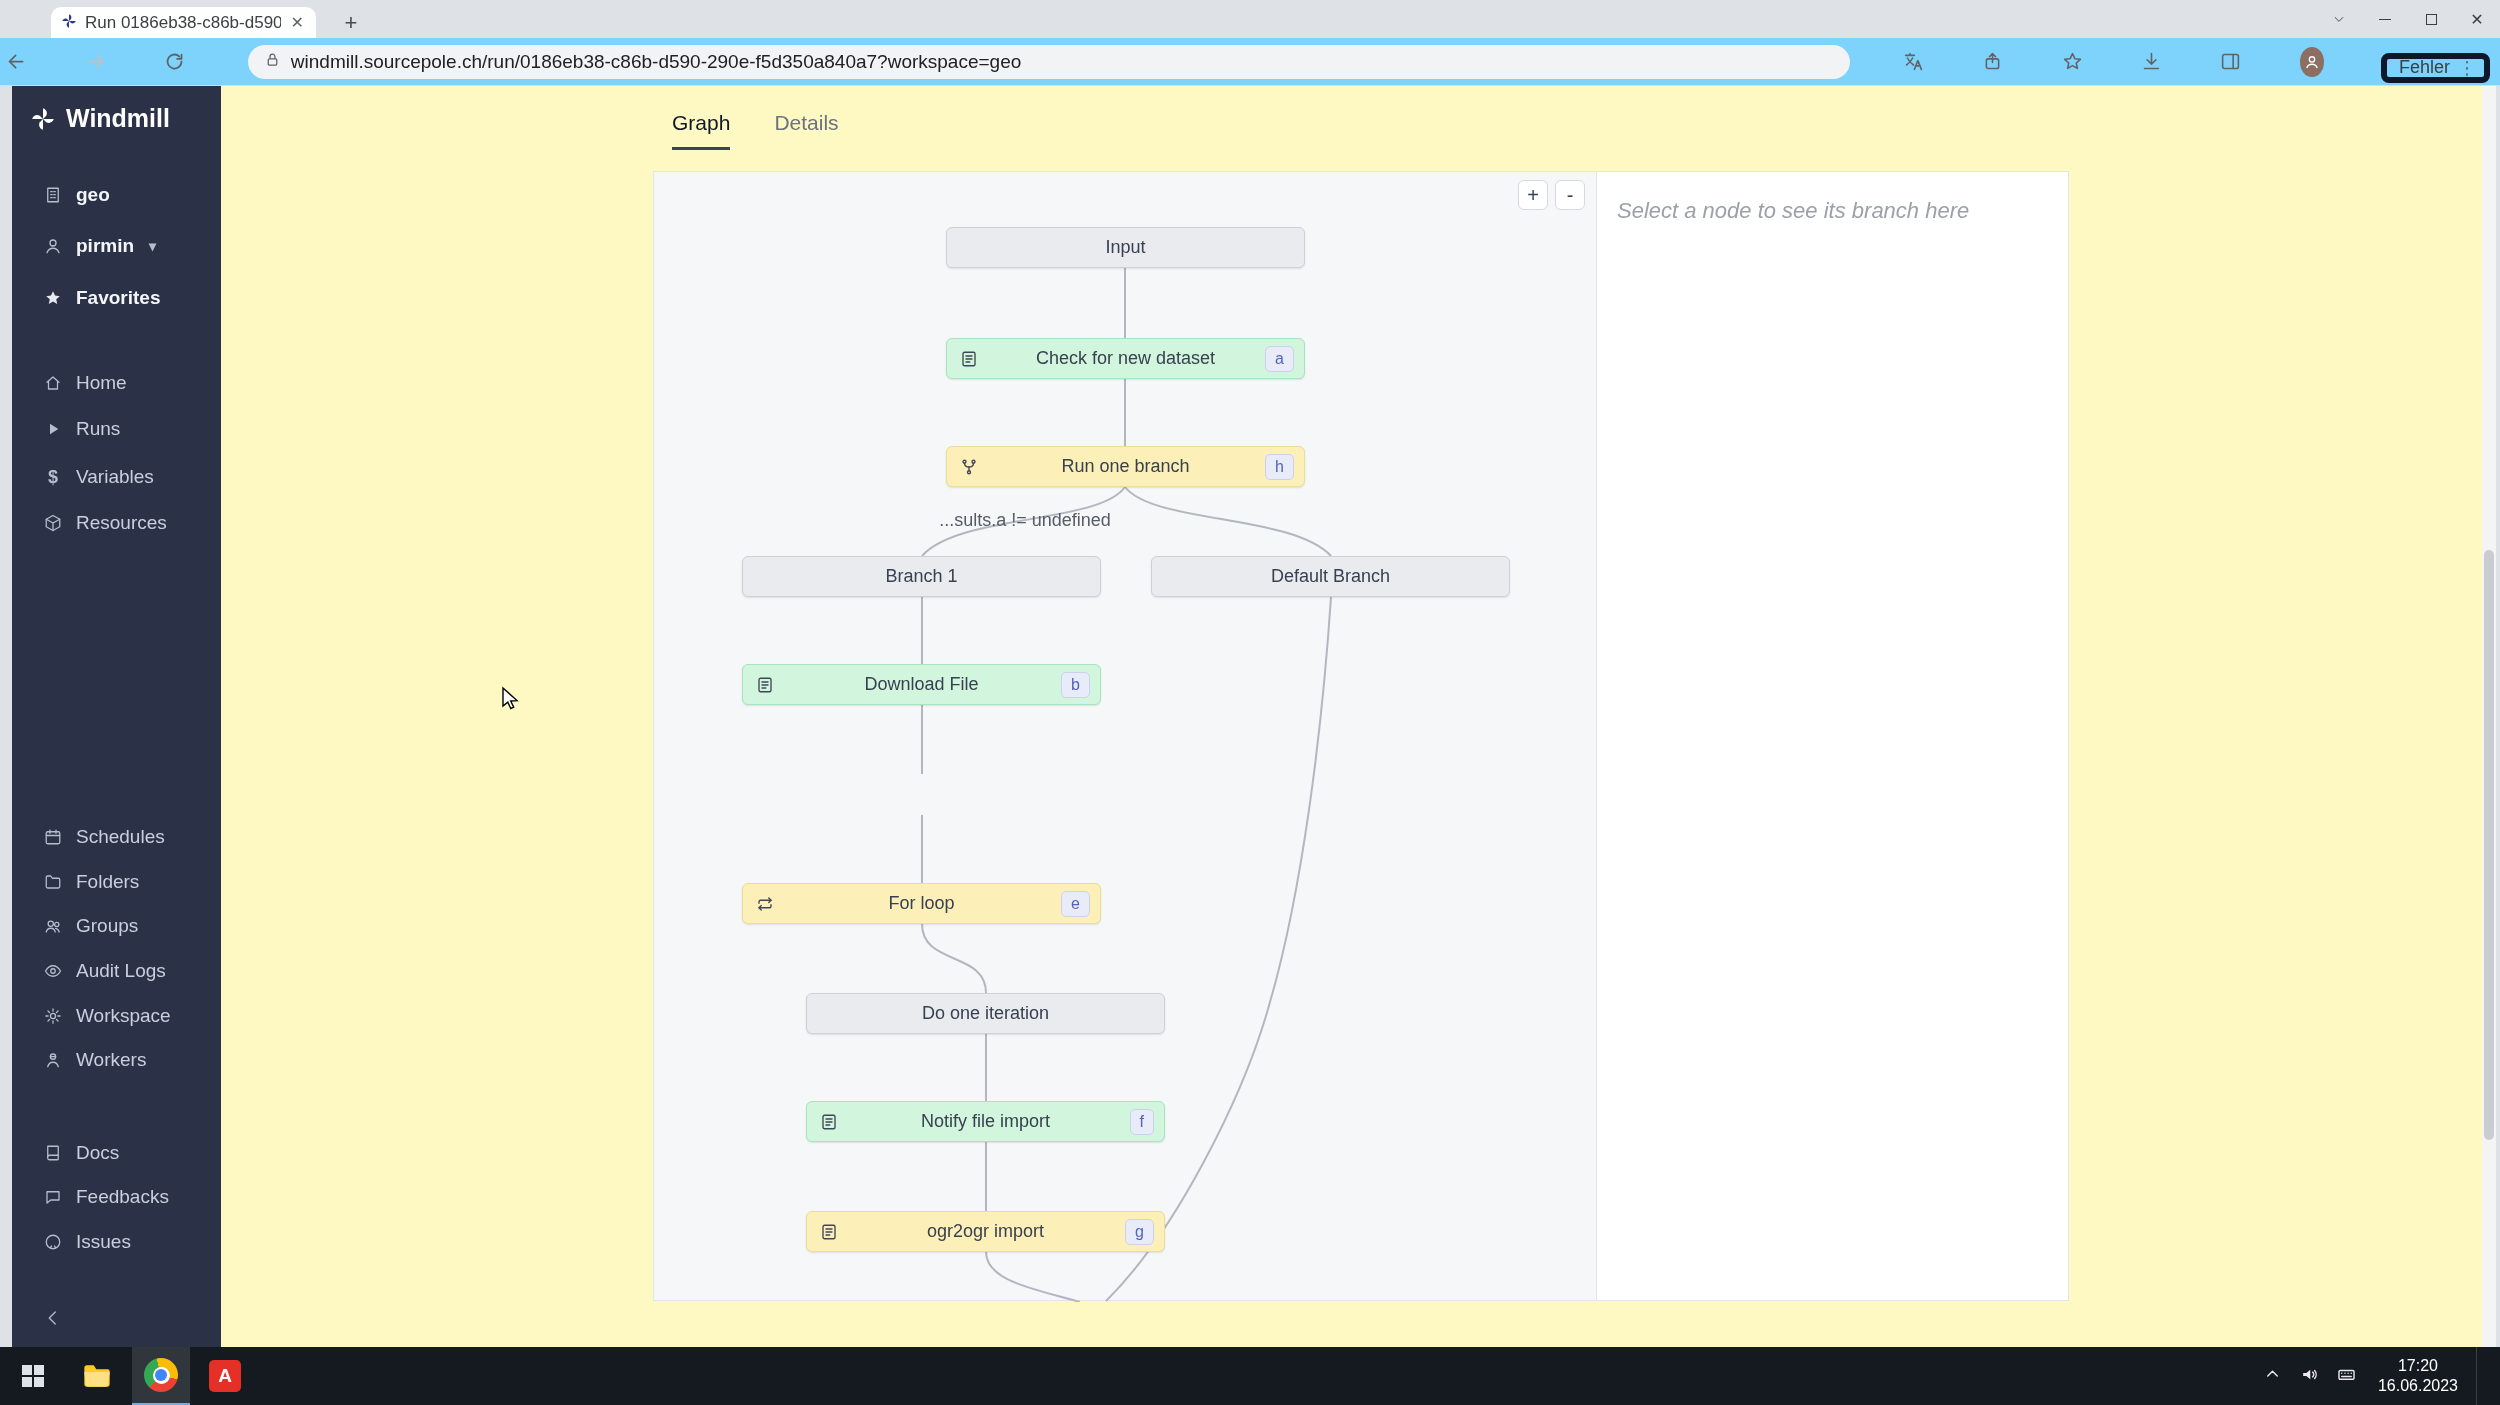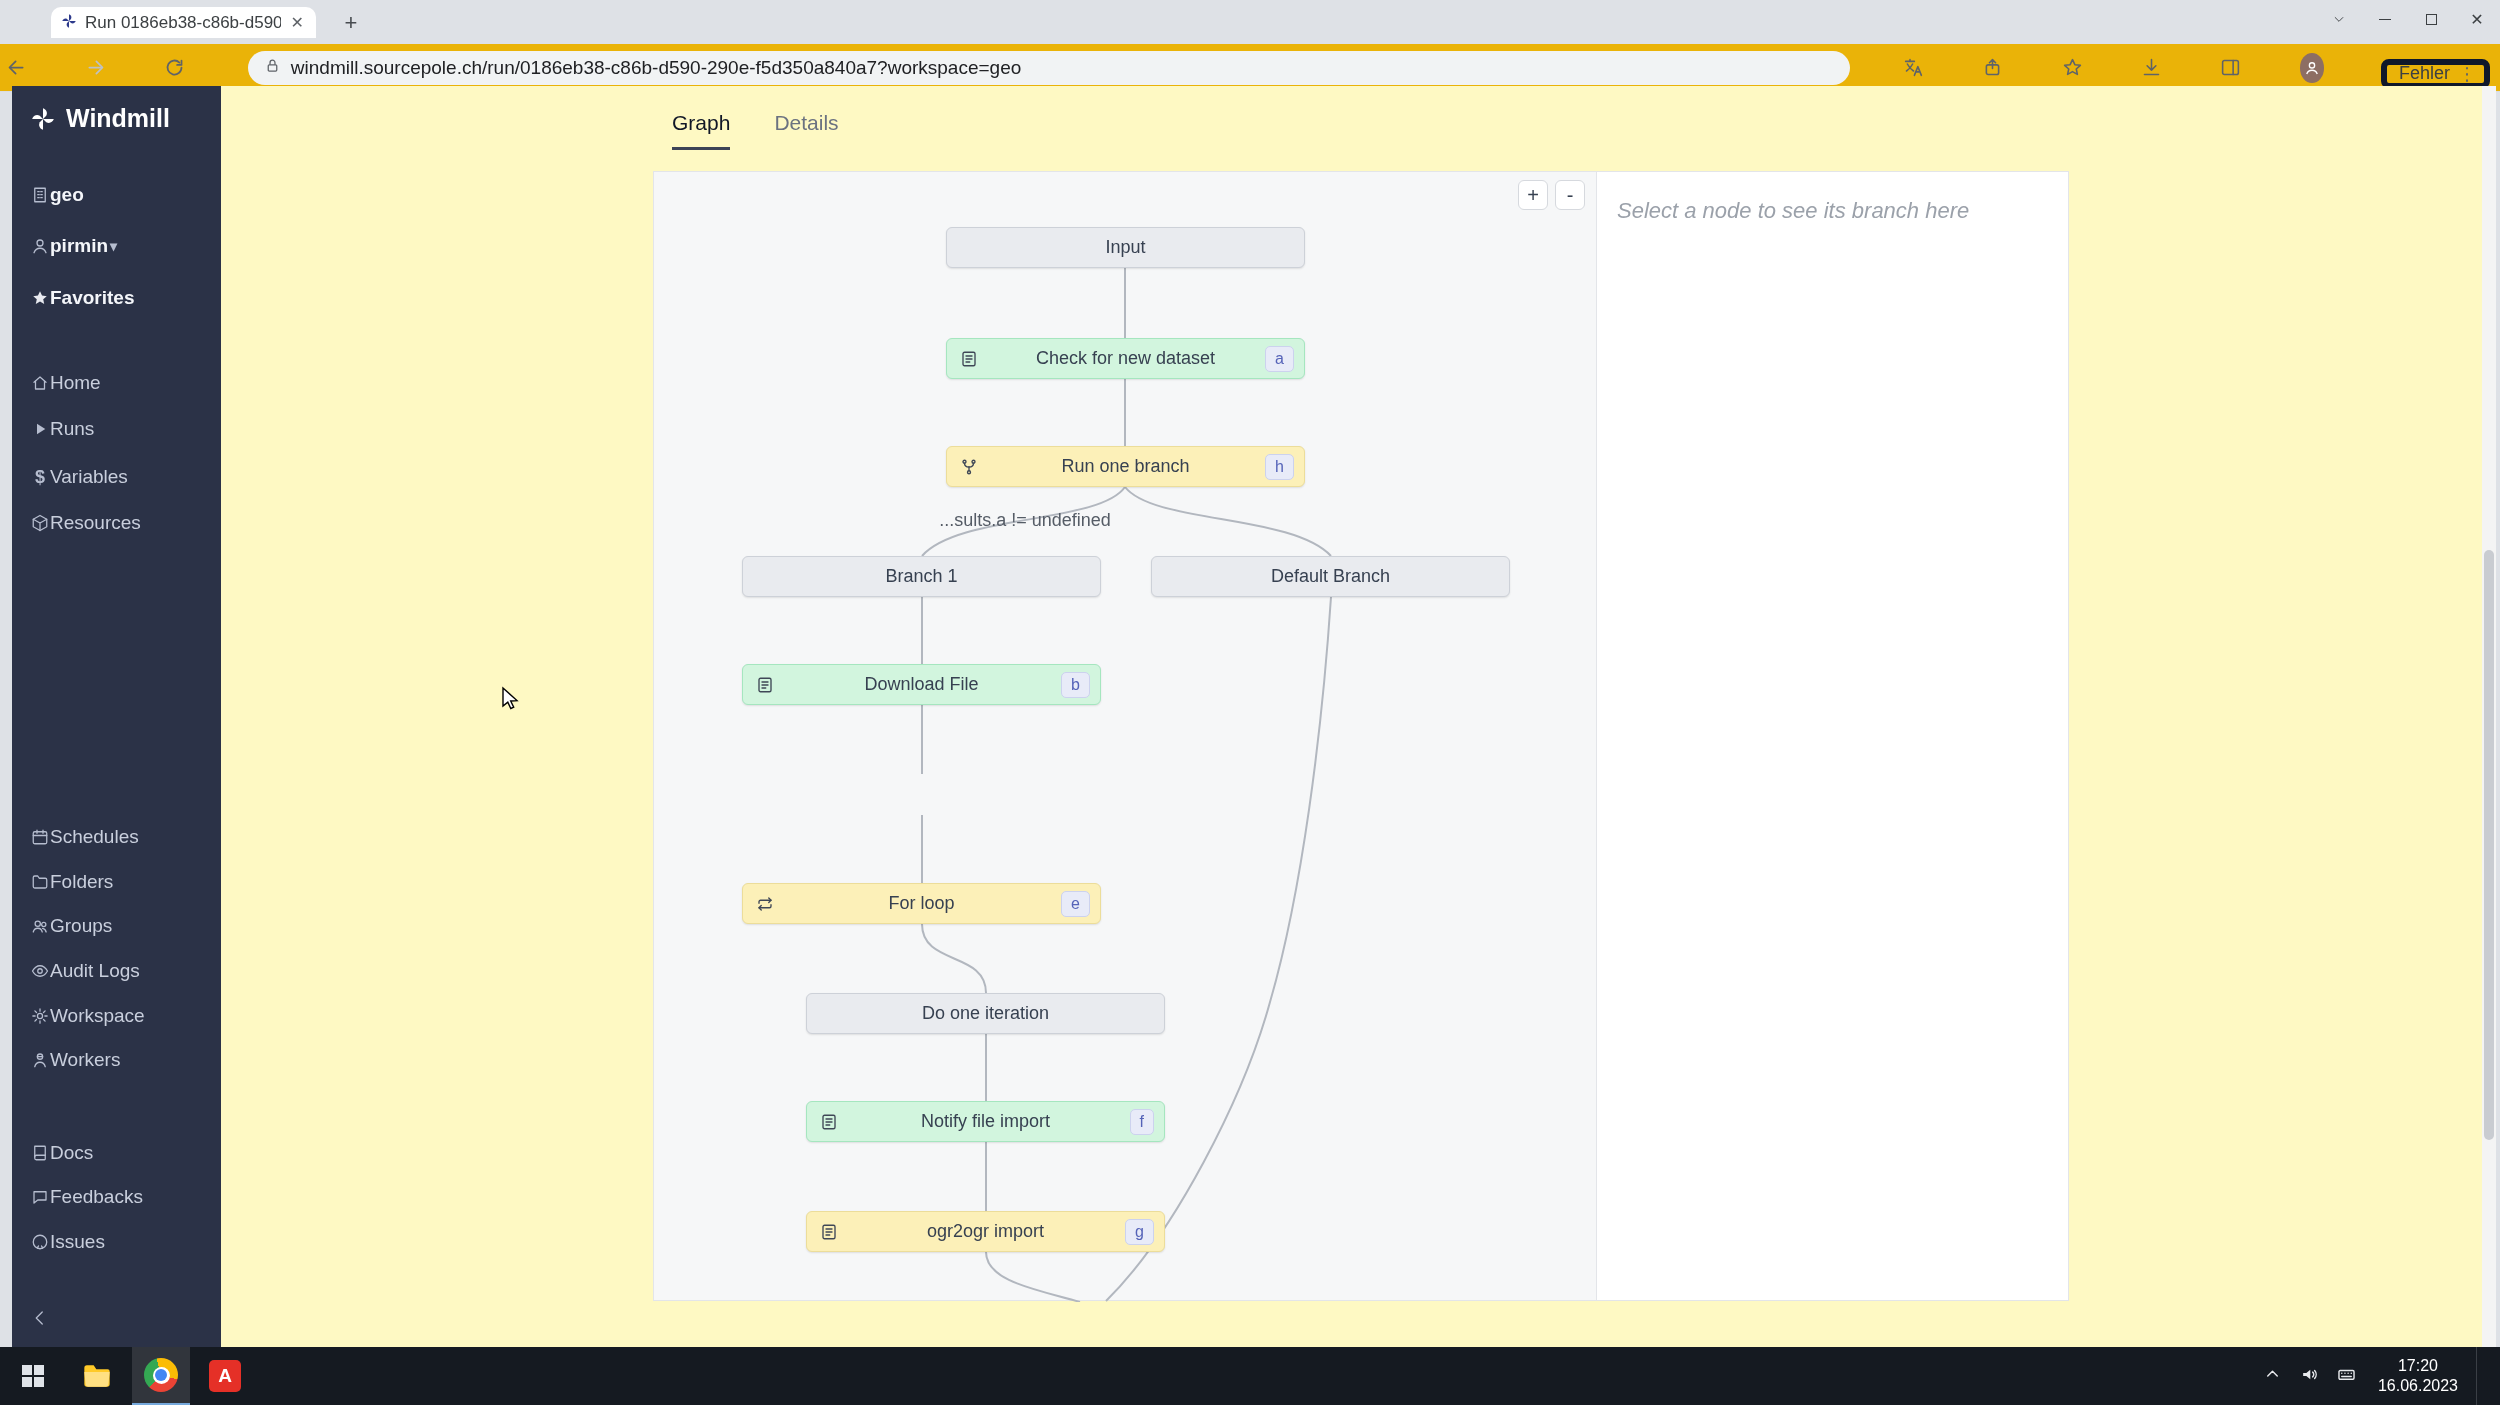--- a/index.html
+++ b/index.html
@@ -11,41 +11,41 @@
   .tab { position:absolute; left:51px; top:7px; width:265px; height:31px; background:#fff; border-radius:10px 10px 0 0; display:flex; align-items:center; padding:0 10px; gap:8px; }
   .tab-title { font-size:17px; color:#3c4043; white-space:nowrap; overflow:hidden; flex:1; }
   .tab-close { font-size:16px; color:#5f6368; padding:0 2px; }
   .newtab { position:absolute; left:336px; top:8px; width:30px; height:30px; border-radius:50%; display:flex; align-items:center; justify-content:center; font-size:22px; color:#474b50; }
   .winbtns { position:absolute; right:0; top:0; height:38px; display:flex; }
   .winbtn { width:46px; height:38px; display:flex; align-items:center; justify-content:center; color:#3c4043; }
   .winbtn svg { width:14px; height:14px; stroke:#3c4043; stroke-width:1.6; fill:none; }
   .maxbox { width:11px; height:11px; border:1.5px solid #3c4043; }
   .minbar { width:12px; height:0; border-top:1.6px solid #3c4043; }
 
-  .toolbar { position:absolute; top:44px; left:0; width:100%; height:48px; background:#eab308; border-bottom:1px solid #dadce0; display:flex; align-items:center;gap:47px; }
+  .toolbar { position:absolute; top:38px; left:0; width:100%; height:48px; background:#7dd3fc; border-bottom:1px solid #dadce0; display:flex; align-items:center;gap:47px; }
   .navbtn { width:40px; height:40px; display:flex; align-items:center; justify-content:center; }
   .navbtn svg { width:21px; height:21px; fill:none; stroke:#5f6368; stroke-width:2; stroke-linecap:round; stroke-linejoin:round; }
   .navbtn.disabled svg { stroke:#bdc1c6; }
   .omnibox { margin-left:10px; width:1978px; height:34px; background:#f1f3f4; border-radius:17px; display:flex; align-items:center; padding:0 16px; gap:10px; }
   .omnibox svg { width:17px; height:17px; stroke:#5f6368; stroke-width:1.8; fill:none; }
   .url { font-size:19px; color:#202124; white-space:nowrap; }
   .tbicon { width:40px; height:40px; display:flex; align-items:center; justify-content:center; }
   .tbicon svg { width:21px; height:21px; stroke:#5f6368; stroke-width:1.8; fill:none; stroke-linecap:round; stroke-linejoin:round; }
   .avatar { width:30px; height:30px; border-radius:50%; background:#8d6e63; display:flex; align-items:center; justify-content:center; margin:0 6px; }
   .avatar svg { width:18px; height:18px; stroke:#fff; stroke-width:1.8; fill:none; }
   .error-chip { height:30px; border:6px solid #0f172a; border-radius:8px; display:flex; align-items:center; padding:0 8px 0 12px; gap:8px; margin:12px 10px 0 4px; font-size:18px; color:#3c4043; }
   .kebab { font-size:18px; color:#5f6368; }
 
   
   .page { position:absolute; top:86px; left:12px; width:2484px; height:1261px; background:#fef9c3; }
 
   .sidebar { position:absolute; left:0; top:0; width:209px; height:100%; background:#2b3247; }
   .brand { position:absolute; top:18px; left:18px; display:flex; align-items:center; gap:10px; color:#fff; font-weight:700; font-size:25px; }
   .brand svg { width:26px; height:26px; }
-  .side-item { position:absolute; left:0; width:100%; height:44px; display:flex; align-items:center; padding:0 18px; color:#c9cfdd; font-size:19px; cursor:pointer; }
+  .side-item { position:absolute; left:0; width:100%; height:44px; display:flex; align-items:center; gap:13px; padding:0 31px; color:#c9cfdd; font-size:19px; cursor:pointer; }
   .side-item.strong { color:#f4f6fa; font-weight:700; }
   .si { width:20px; display:inline-flex; justify-content:center; }
   .si svg { width:18px; height:18px; stroke:#b6bdcf; fill:none; stroke-width:1.7; stroke-linecap:round; stroke-linejoin:round; }
   .si.txt { color:#b6bdcf; font-size:18px; font-weight:700; font-style:normal; }
   .caret { color:#b6bdcf; font-size:14px; margin-left:2px; }
 
   .tabs { position:absolute; left:660px; top:25px; display:flex; gap:44px; }
   .ptab { font-size:21px; padding-bottom:12px; color:#6b7280; }
   .ptab.active { color:#111827; border-bottom:3px solid #3c4356; }
 

